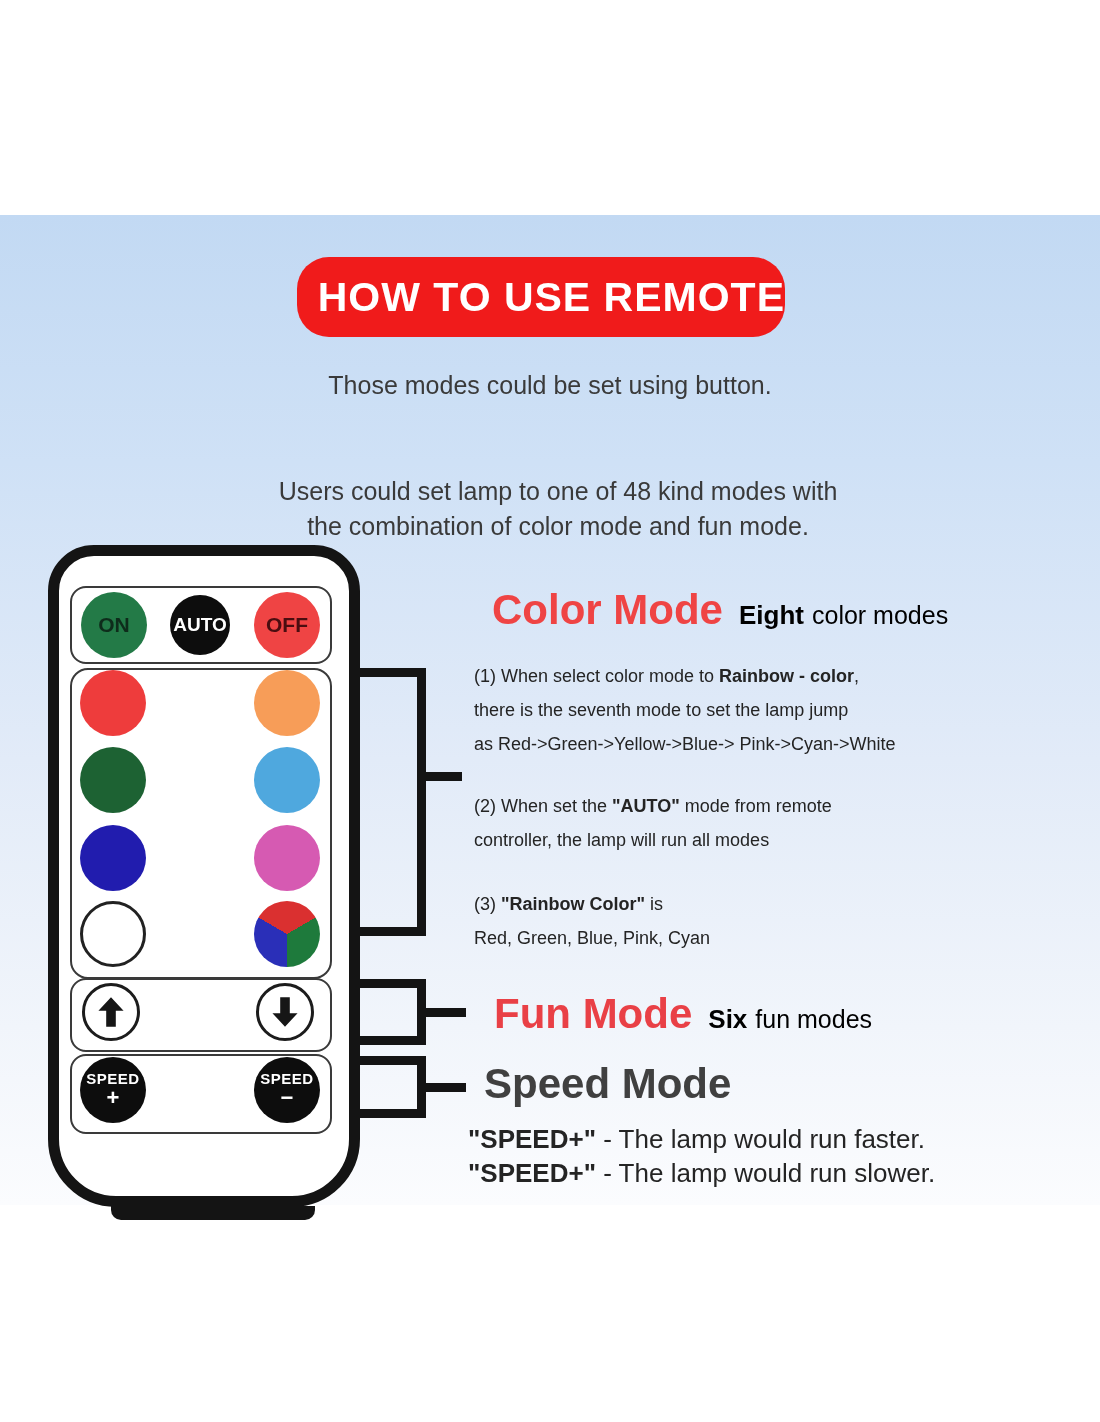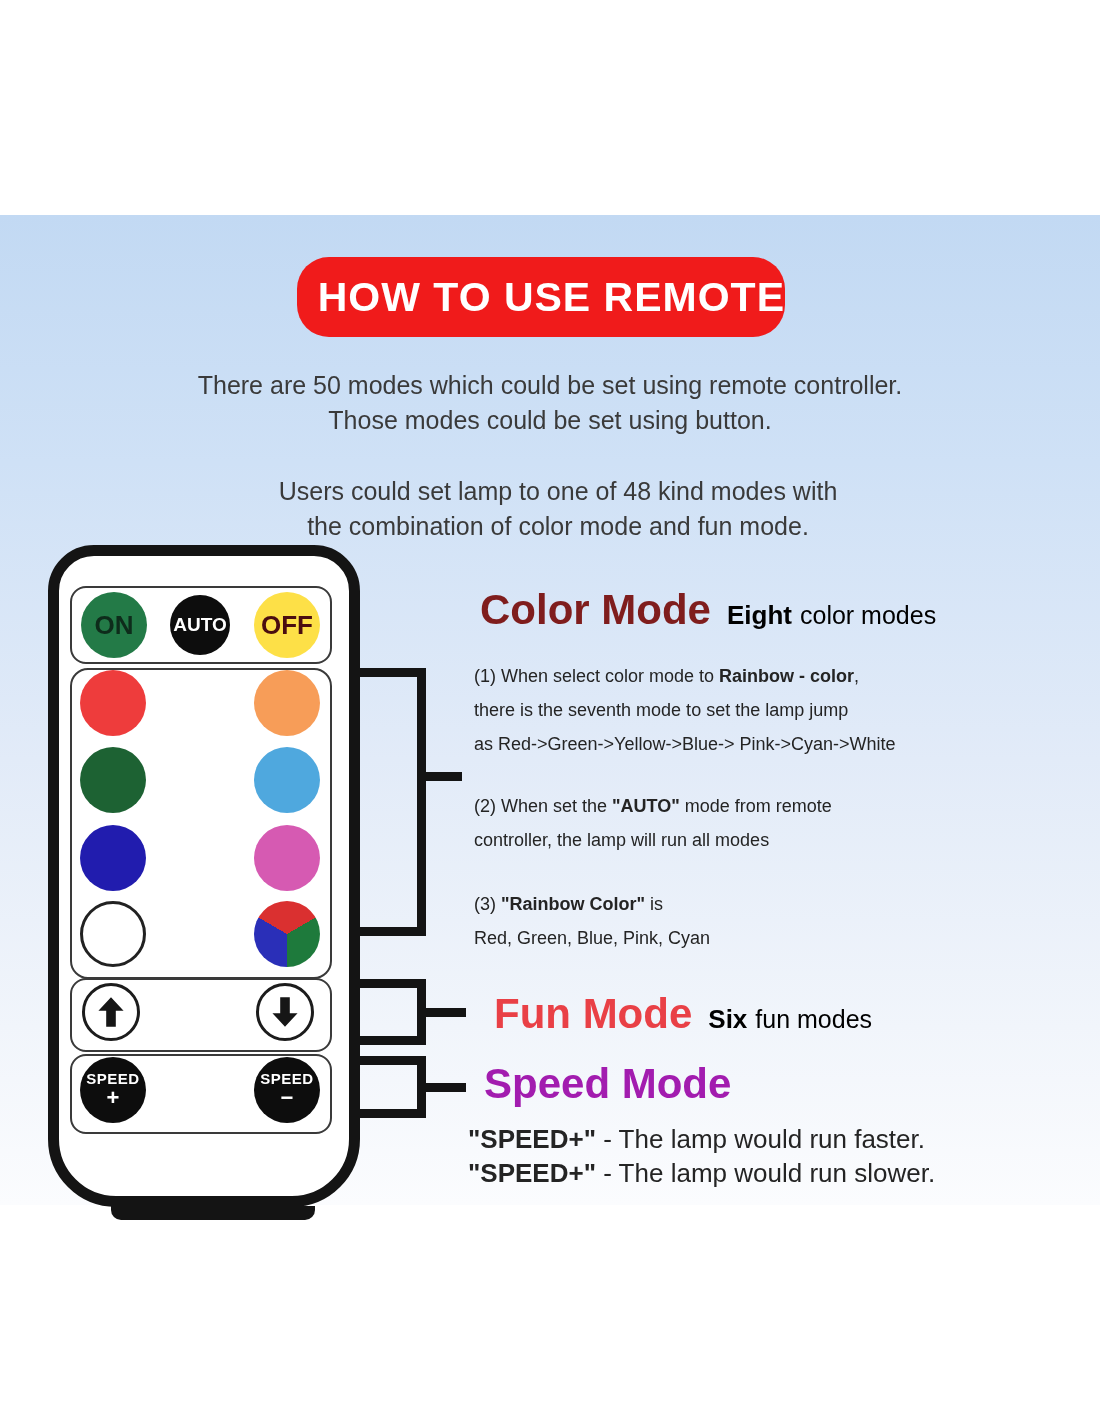--- a/index.html
+++ b/index.html
@@ -16,21 +16,21 @@
 
   
   .remote{position:absolute;left:48px;top:545px;width:312px;height:662px;box-sizing:border-box;
     background:#ffffff;border:11px solid #141414;border-radius:46px 46px 68px 68px;}
   .sec{position:absolute;border:2px solid #3a3a3a;background:transparent;}
   .sec-power{left:11px;top:30px;width:258px;height:74px;border-radius:16px;}
   .sec-colors{left:11px;top:112px;width:258px;height:307px;border-radius:18px;}
   .sec-fun{left:11px;top:422px;width:258px;height:70px;border-radius:16px;}
   .sec-speed{left:11px;top:498px;width:258px;height:76px;border-radius:16px;}
   .btn{position:absolute;border-radius:50%;display:flex;align-items:center;justify-content:center;box-sizing:border-box;}
-  .pwr{width:66px;height:66px;font-weight:bold;font-size:26px;}
+  .pwr{width:66px;height:66px;font-weight:bold;font-size:21px;}
   .pwr-on{left:22px;top:36px;color:#0e2c1b;}
   .pwr-auto{left:111px;top:39px;width:60px;height:60px;color:#ffffff;font-size:19px;}
   .pwr-off{left:195px;top:36px;color:#4a0d10;}
   .cb{width:66px;height:66px;}
   .c1{left:21px;}  .c2{left:195px;}
   .r1{top:114px;} .r2{top:191px;} .r3{top:269px;} .r4{top:345px;}
   .cb-white{border:3px solid #222222;background:#ffffff;}
   .ring-btn{width:58px;height:58px;border:3px solid #1c1c1c;background:#ffffff;top:427px;}
   .fun-left{left:23px;} .fun-right{left:197px;}
   .speed-btn{width:66px;height:66px;top:501px;flex-direction:column;color:#ffffff;line-height:1;}
@@ -69,42 +69,41 @@
 
 <div class="page">
 
   <div class="bg-band"></div>
 
   <div class="banner" style="background: rgb(240, 27, 27);">
     <span>HOW TO USE REMOTE</span>
   </div>
 
   <div class="intro intro1">
-    <div>There are 50 modes which could be set using remote controller.</div>
     <div>Those modes could be set using button.</div>
   </div>
   <div class="intro intro2">
     <div>Users could set lamp to one of 48 kind modes with</div>
     <div>the combination of color mode and fun mode.</div>
   </div>
 
   <div class="remote">
 
     <div class="sec sec-power"></div>
     <div class="sec sec-colors"></div>
     <div class="sec sec-fun"></div>
     <div class="sec sec-speed"></div>
 
     <div class="btn pwr pwr-on" style="background: rgb(35, 122, 71);">
       <span>ON</span>
     </div>
     <div class="btn pwr pwr-auto" style="background: rgb(13, 13, 13);">
       <span>AUTO</span>
     </div>
-    <div class="btn pwr pwr-off" style="background: #fde047;">
+    <div class="btn pwr pwr-off" style="background: #ef4444;">
       <span>OFF</span>
     </div>
 
     <div class="btn cb c1 r1" style="background: rgb(238, 60, 60);"></div>
     <div class="btn cb c2 r1" style="background: rgb(247, 157, 88);"></div>
     <div class="btn cb c1 r2" style="background: rgb(29, 98, 51);"></div>
     <div class="btn cb c2 r2" style="background: rgb(79, 168, 222);"></div>
     <div class="btn cb c1 r3" style="background: rgb(33, 28, 174);"></div>
     <div class="btn cb c2 r3" style="background: rgb(214, 90, 178);"></div>
     <div class="btn cb c1 r4 cb-white"></div>
@@ -134,21 +133,21 @@
   </div>
 
   <div class="bracket bracket-color"></div>
   <div class="tick tick-color"></div>
   <div class="bracket bracket-fun"></div>
   <div class="tick tick-fun"></div>
   <div class="bracket bracket-speed"></div>
   <div class="tick tick-speed"></div>
 
   <div class="hrow hrow-color">
-    <span class="h-red" style="color: #7f1d1d;">Color Mode</span>
+    <span class="h-red" style="color: #ef4444; margin-left: 12px;">Color Mode</span>
     <span class="h-sub"><span class="bld">Eight</span><span>color modes</span></span>
   </div>
 
   <div class="para p1">
     <div><span>(1) When select color mode to </span><b>Rainbow - color</b><span>,</span></div>
     <div>there is the seventh mode to set the lamp jump</div>
     <div>as Red-&gt;Green-&gt;Yellow-&gt;Blue-&gt; Pink-&gt;Cyan-&gt;White</div>
   </div>
 
   <div class="para p2">
@@ -160,21 +159,21 @@
     <div><span>(3) </span><b>"Rainbow Color"</b><span> is</span></div>
     <div>Red, Green, Blue, Pink, Cyan</div>
   </div>
 
   <div class="hrow hrow-fun">
     <span class="h-red" style="color: rgb(233, 64, 70);">Fun Mode</span>
     <span class="h-sub"><span class="bld">Six</span><span>fun modes</span></span>
   </div>
 
   <div class="hrow hrow-speed">
-    <span class="h-red" style="color: #a21caf;">Speed Mode</span>
+    <span class="h-red" style="color: #404040;">Speed Mode</span>
   </div>
 
   <div class="speed-body">
     <div><b>"SPEED+"</b><span> - The lamp would run faster.</span></div>
     <div><b>"SPEED+"</b><span> - The lamp would run slower.</span></div>
   </div>
 
 </div>
 
 </body></html>

